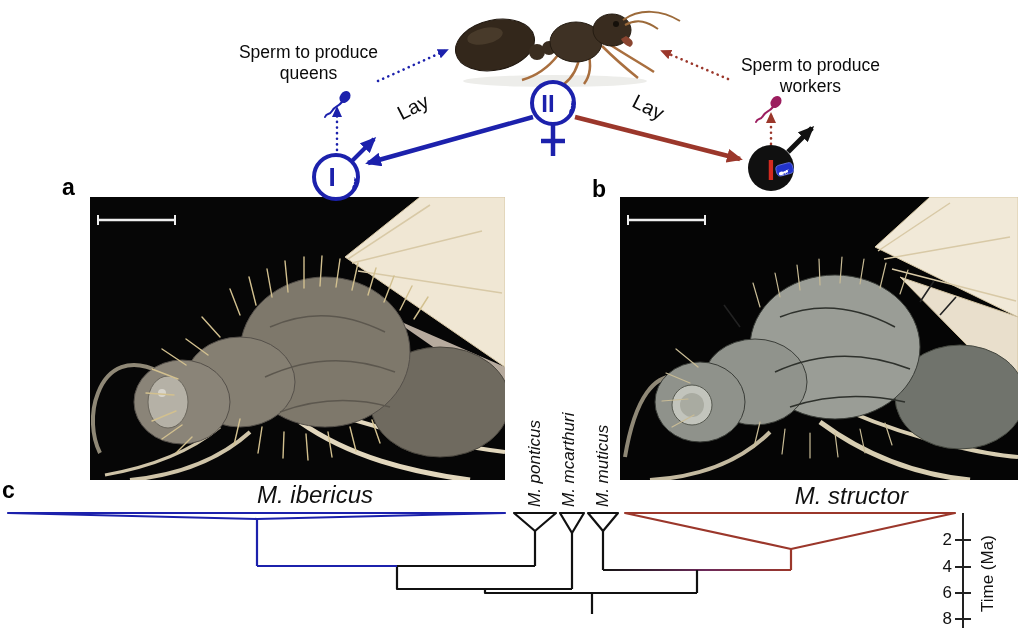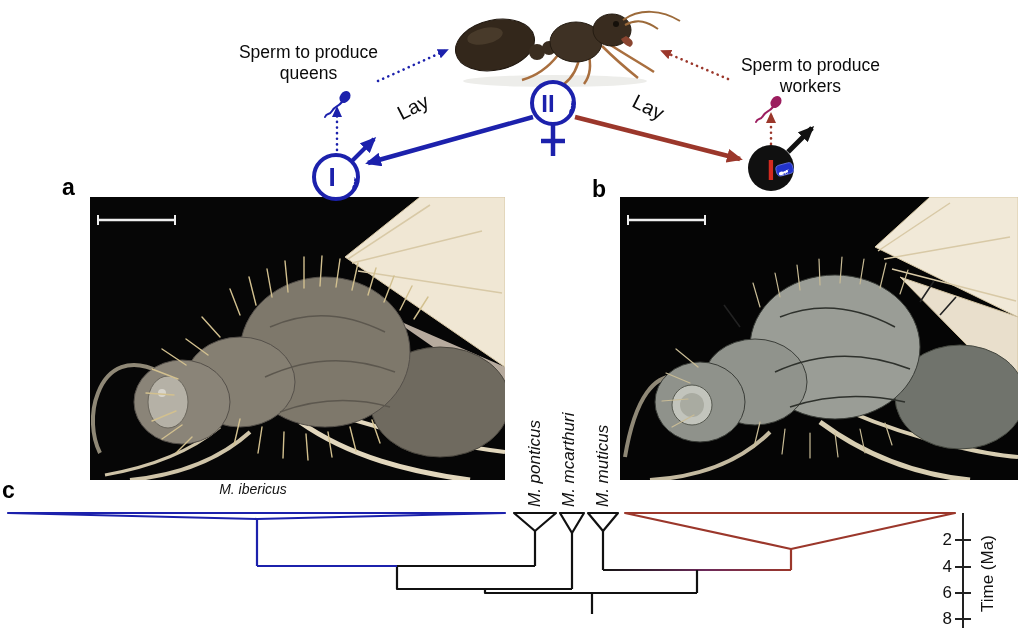--- a/index.html
+++ b/index.html
@@ -7,21 +7,21 @@
        font-family:"Liberation Sans", sans-serif;color:#111;}
   .abs{position:absolute;}
   svg{display:block;}
   svg text{font-family:"Liberation Sans", sans-serif;}
   .panel-label{position:absolute;font-weight:bold;font-size:23px;color:#000;}
   .sperm-label{position:absolute;text-align:center;white-space:pre-line;
                font-size:17.5px;line-height:21px;color:#0a0a0a;}
   .lay-label{position:absolute;font-size:20px;color:#0a0a0a;}
   .lay-left{left:397px;top:96px;transform:rotate(-27deg);}
   .lay-right{left:632px;top:96px;transform:rotate(27deg);}
-  .species-h{position:absolute;font-style:italic;font-size:14px;text-align:center;width:240px;}
+  .species-h{position:absolute;font-style:italic;font-size:24px;text-align:right;width:240px;}
   .species-v{position:absolute;font-style:italic;font-size:17px;white-space:nowrap;
              transform-origin:0 0;transform:rotate(-90deg);}
   .tick-label{position:absolute;width:22px;text-align:right;font-size:17px;color:#111;}
   .time-label{position:absolute;font-size:17px;white-space:nowrap;
               transform-origin:0 0;transform:rotate(-90deg);}
   .photo{position:absolute;top:197px;height:283px;background:#050505;}
   .photo-a{left:90px;width:415px;}
   .photo-b{left:620px;width:398px;}
 </style>
 </head>
@@ -227,20 +227,21 @@
       </g>
 
       <g stroke="#222" stroke-width="2">
         <path d="M963,33 V148"></path>
         <path d="M955,60 H971 M955,87 H971 M955,113 H971 M955,139 H971"></path>
       </g>
     </g>
   </svg>
 
   <div class="species-h" style="left:133px;top:481px;">M. ibericus</div>
+  <div class="species-h" style="left:668px;top:482px;">M. structor</div>
   <div class="species-v" style="left:525px;top:507px;">M. ponticus</div>
   <div class="species-v" style="left:559px;top:507px;">M. mcarthuri</div>
   <div class="species-v" style="left:593px;top:507px;">M. muticus</div>
 
   <div class="tick-label" style="left:930px;top:530px;">2</div>
   <div class="tick-label" style="left:930px;top:557px;">4</div>
   <div class="tick-label" style="left:930px;top:583px;">6</div>
   <div class="tick-label" style="left:930px;top:609px;">8</div>
   <div class="time-label" style="left:978px;top:612px;">Time (Ma)</div>
 

